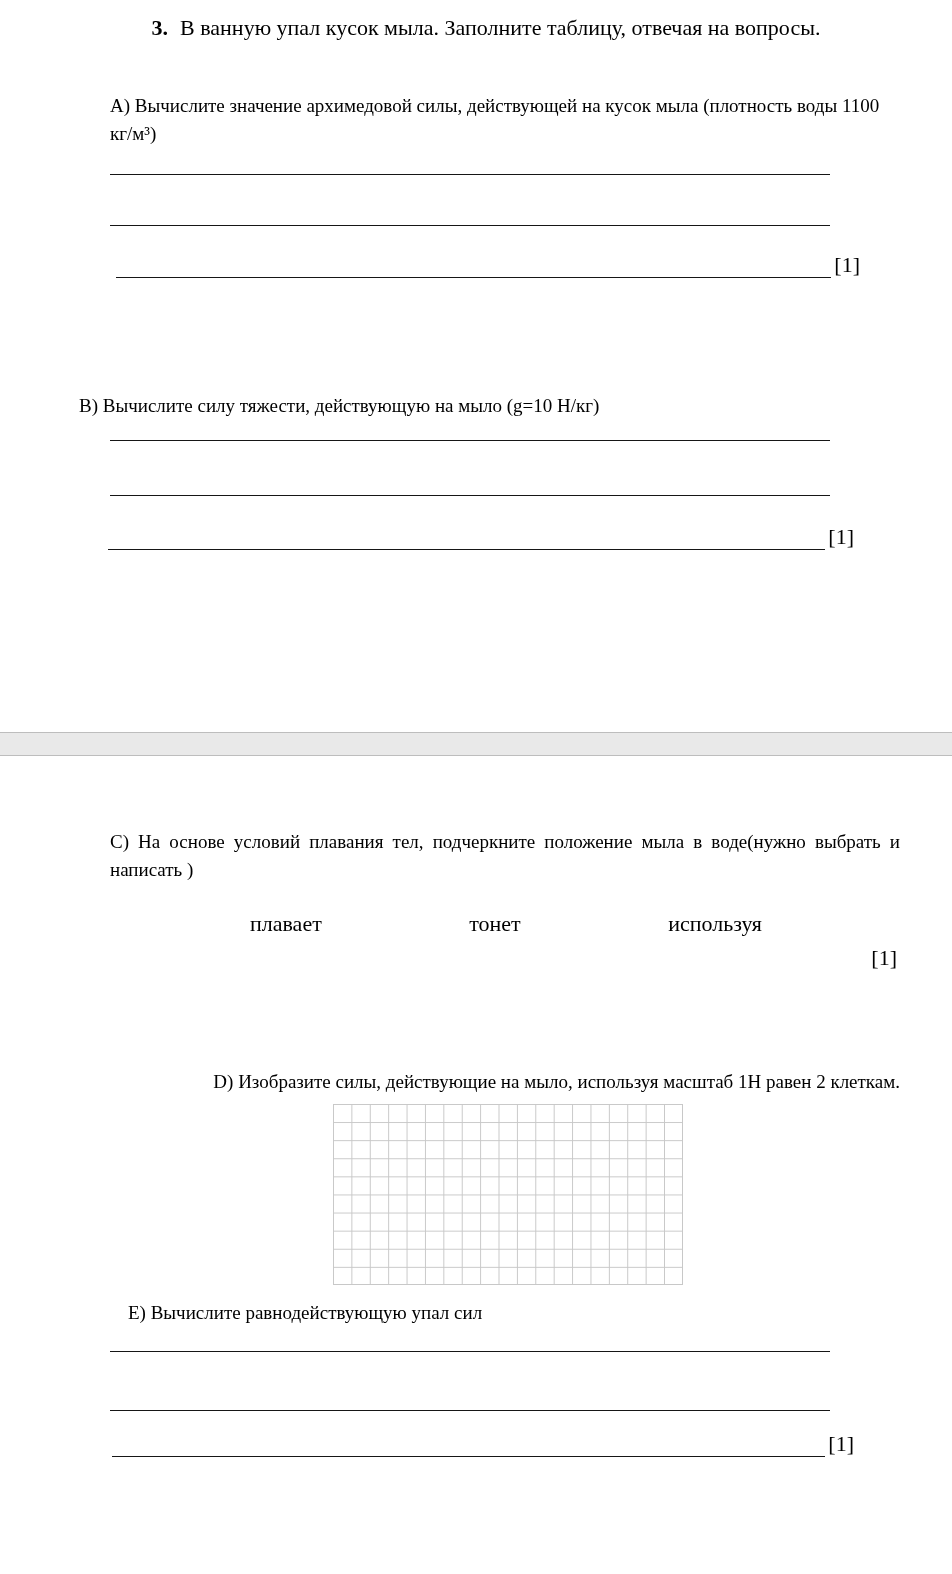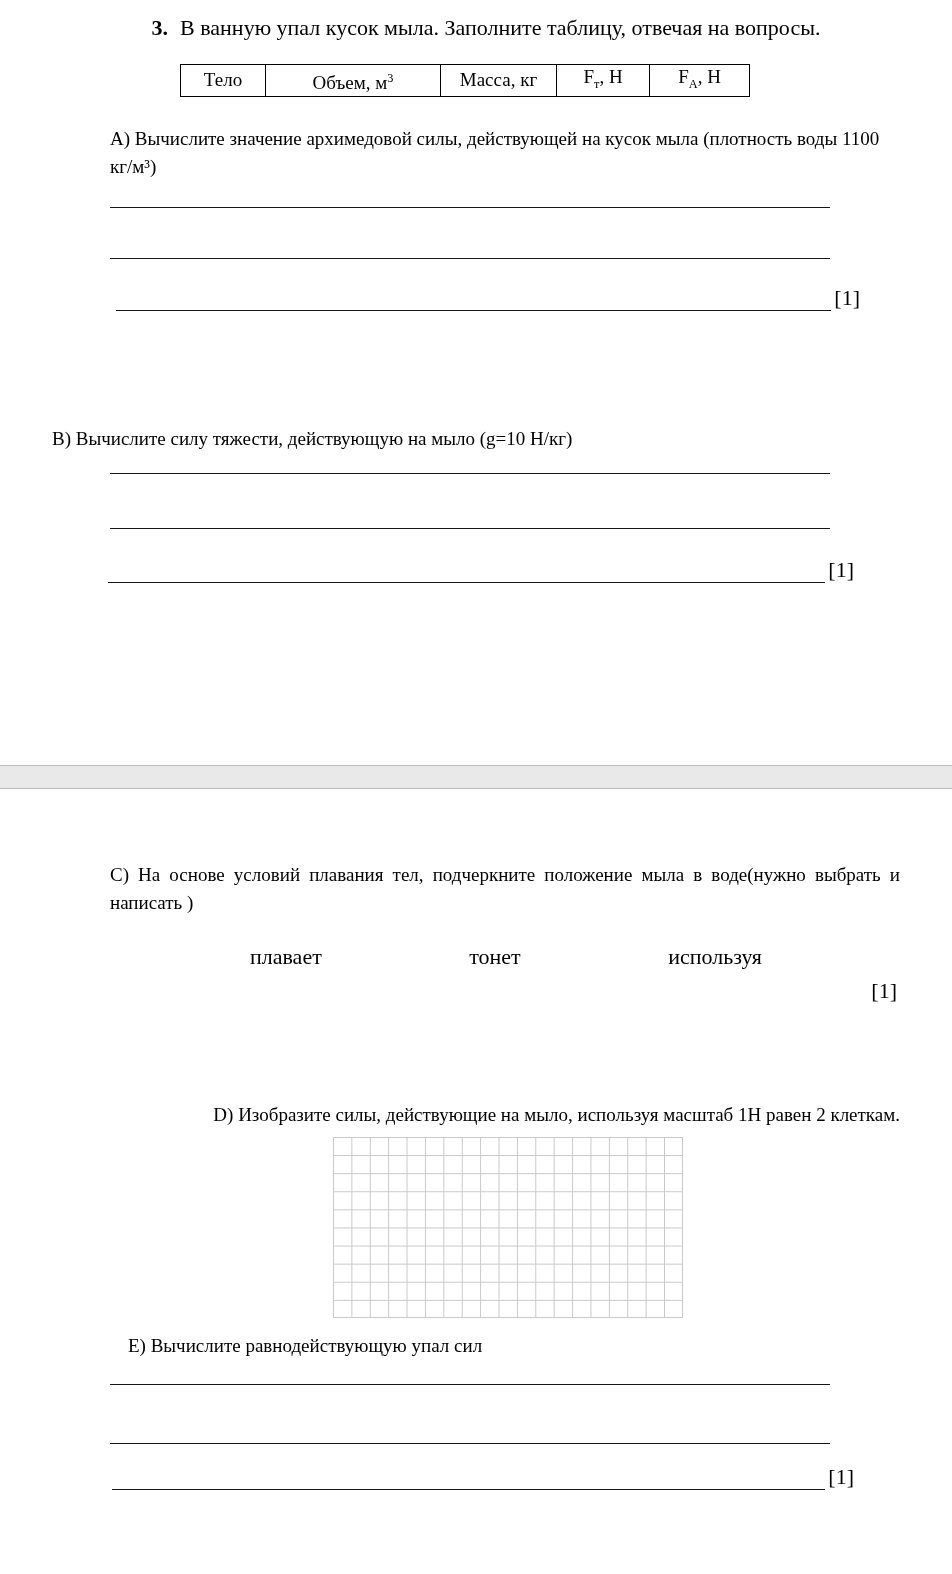--- a/index.html
+++ b/index.html
@@ -40,21 +40,21 @@
   }
   sup { font-size: 0.65em; }
   sub { font-size: 0.65em; }
 
   
   .part-text {
     font-size: 19px;
     line-height: 28px;
   }
   .part-a-text { margin: 28px 62px 0 110px; }
-  .part-b-text { margin: 114px 62px 0 52px; }
+  .part-b-text { margin: 114px 62px 0 79px; }
   .part-c-text { margin: 72px 52px 0 110px; text-align: justify; }
   .part-d-text { margin: 96px 52px 0 110px; text-align: right; }
   .part-e-text { margin: 14px 62px 0 128px; }
 
   
   .rule-line { height: 0; border-bottom: 1.5px solid #161616; }
   .score-row { display: flex; align-items: flex-end; }
   .score-row .rule { flex: 1; border-bottom: 1.5px solid #161616; }
   .score { font-size: 22px; line-height: 26px; margin-left: 3px; white-space: nowrap; }
 
@@ -114,27 +114,20 @@
 
 <table class="values-table">
   <colgroup>
     <col style="width:85px">
       <col style="width:175px">
       <col style="width:116px">
       <col style="width:93px">
       <col style="width:100px">
   </colgroup>
   <tbody>
-    <tr>
-      <td>Тело</td>
-      <td><span>Объем, м</span><sup>3</sup></td>
-      <td>Масса, кг</td>
-      <td><span>F</span><sub>т</sub><span>, Н</span></td>
-      <td><span>F</span><sub>A</sub><span>, Н</span></td>
-    </tr>
   </tbody>
 </table>
 
 <p class="part-text part-a-text">А) Вычислите значение архимедовой силы, действующей на кусок  мыла (плотность воды 1100 кг/м³)</p>
 <div class="rule-line a-l1"></div>
 <div class="rule-line a-l2"></div>
 <div class="score-row a-l3">
   <div class="rule"></div>
   <span class="score">[1]</span>
 </div>

